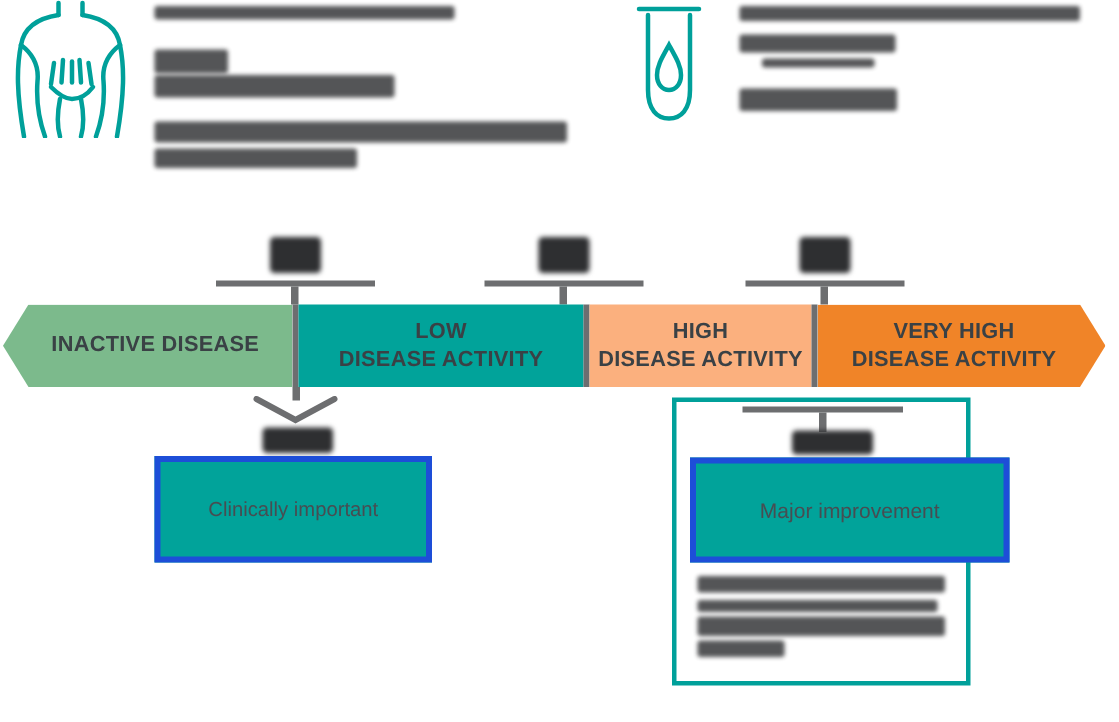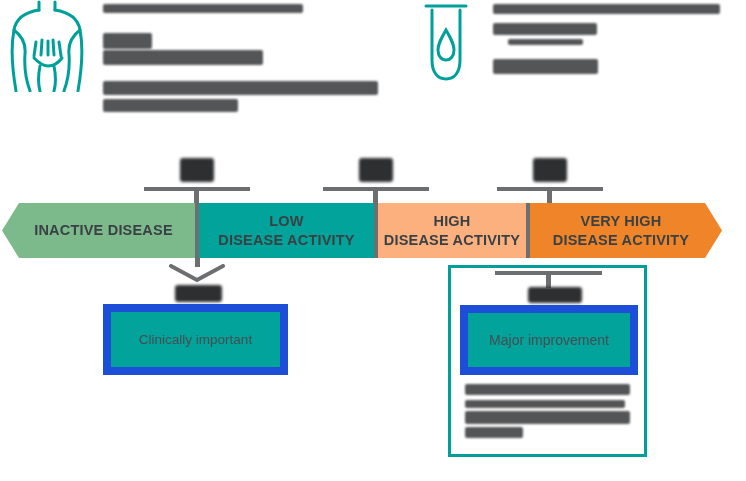--- a/index.html
+++ b/index.html
@@ -15,21 +15,21 @@
   .bar{position:absolute;left:2px;top:203px;width:742px;height:55px;display:flex;}
   .seg{display:flex;flex-direction:column;justify-content:center;align-items:center;
        font-weight:bold;font-size:14.5px;line-height:1.3;color:#3a4145;letter-spacing:.2px;
        text-align:center;white-space:nowrap;}
   .seg-first{clip-path:polygon(0 50%,17px 0,100% 0,100% 100%,17px 100%);padding-left:10px;box-sizing:border-box;}
   .seg-last{clip-path:polygon(0 0,calc(100% - 17px) 0,100% 50%,calc(100% - 17px) 100%,0 100%);padding-right:10px;box-sizing:border-box;}
   .divider{width:4px;background:#6d6e70;}
   
   .gline{position:absolute;background:#6d6e70;}
   
-  .callout{position:absolute;box-sizing:border-box;border:8px solid #1d4ed8;
+  .callout{position:absolute;box-sizing:border-box;border:4px solid #1d4ed8;
            display:flex;flex-direction:column;justify-content:center;align-items:center;
            font-size:13.5px;line-height:1.6;color:#474d52;text-align:center;}
   .outer-rect{position:absolute;box-sizing:border-box;border:3px solid #00a09a;background:transparent;}
   sup.ref{font-size:9px;vertical-align:super;letter-spacing:1px;}
   svg{display:block;}
 </style>
 </head>
 <body>
 
 <div class="stage">
@@ -80,21 +80,21 @@
 
   <div class="blob" style="left:533px;top:158px;width:34px;height:24px;"></div>
   <div class="gline" style="left:497px;top:187px;width:106px;height:4px;"></div>
   <div class="gline" style="left:547px;top:191px;width:5px;height:12px;"></div>
 
   <div class="bar">
     <div class="seg seg-first" style="width: 193px; background: rgb(124, 186, 140);">
       <span>INACTIVE DISEASE</span>
     </div>
     <div class="divider"></div>
-    <div class="seg" style="width: 175px; background: rgb(1, 163, 154);">
+    <div class="seg" style="width: 190px; background: rgb(1, 163, 154);">
       <span>LOW</span>
       <span>DISEASE ACTIVITY</span>
     </div>
     <div class="divider"></div>
     <div class="seg" style="width: 148px; background: rgb(251, 176, 126);">
       <span>HIGH</span>
       <span>DISEASE ACTIVITY</span>
     </div>
     <div class="divider"></div>
     <div class="seg seg-last" style="width: 192px; background: rgb(240, 132, 40);">
@@ -111,21 +111,21 @@
   </div>
   <div class="blob" style="left:175px;top:285px;width:47px;height:17px;"></div>
   <div class="callout" style="left: 103px; top: 304px; width: 185px; height: 71px; background: rgb(1, 163, 154);">
     <span>Clinically important</span>
   </div>
 
   <div class="outer-rect" style="left:448px;top:265px;width:199px;height:192px;"></div>
   <div class="gline" style="left:495px;top:271px;width:107px;height:4px;"></div>
   <div class="gline" style="left:546px;top:275px;width:5px;height:13px;"></div>
   <div class="blob" style="left:528px;top:287px;width:54px;height:16px;"></div>
-  <div class="callout" style="left: 460px; top: 305px; width: 178px; height: 70px; font-size: 14px; background: rgb(1, 163, 154);">
+  <div class="callout" style="left: 460px; top: 305px; width: 213px; height: 70px; font-size: 14px; background: rgb(1, 163, 154);">
     <span>Major improvement</span>
   </div>
   <div class="redact" style="left:465px;top:384px;width:165px;height:11px;"></div>
   <div class="redact" style="left:465px;top:400px;width:160px;height:8px;"></div>
   <div class="redact" style="left:465px;top:411px;width:165px;height:13px;"></div>
   <div class="redact" style="left:465px;top:427px;width:58px;height:11px;"></div>
 
 </div>
 
 </body></html>

